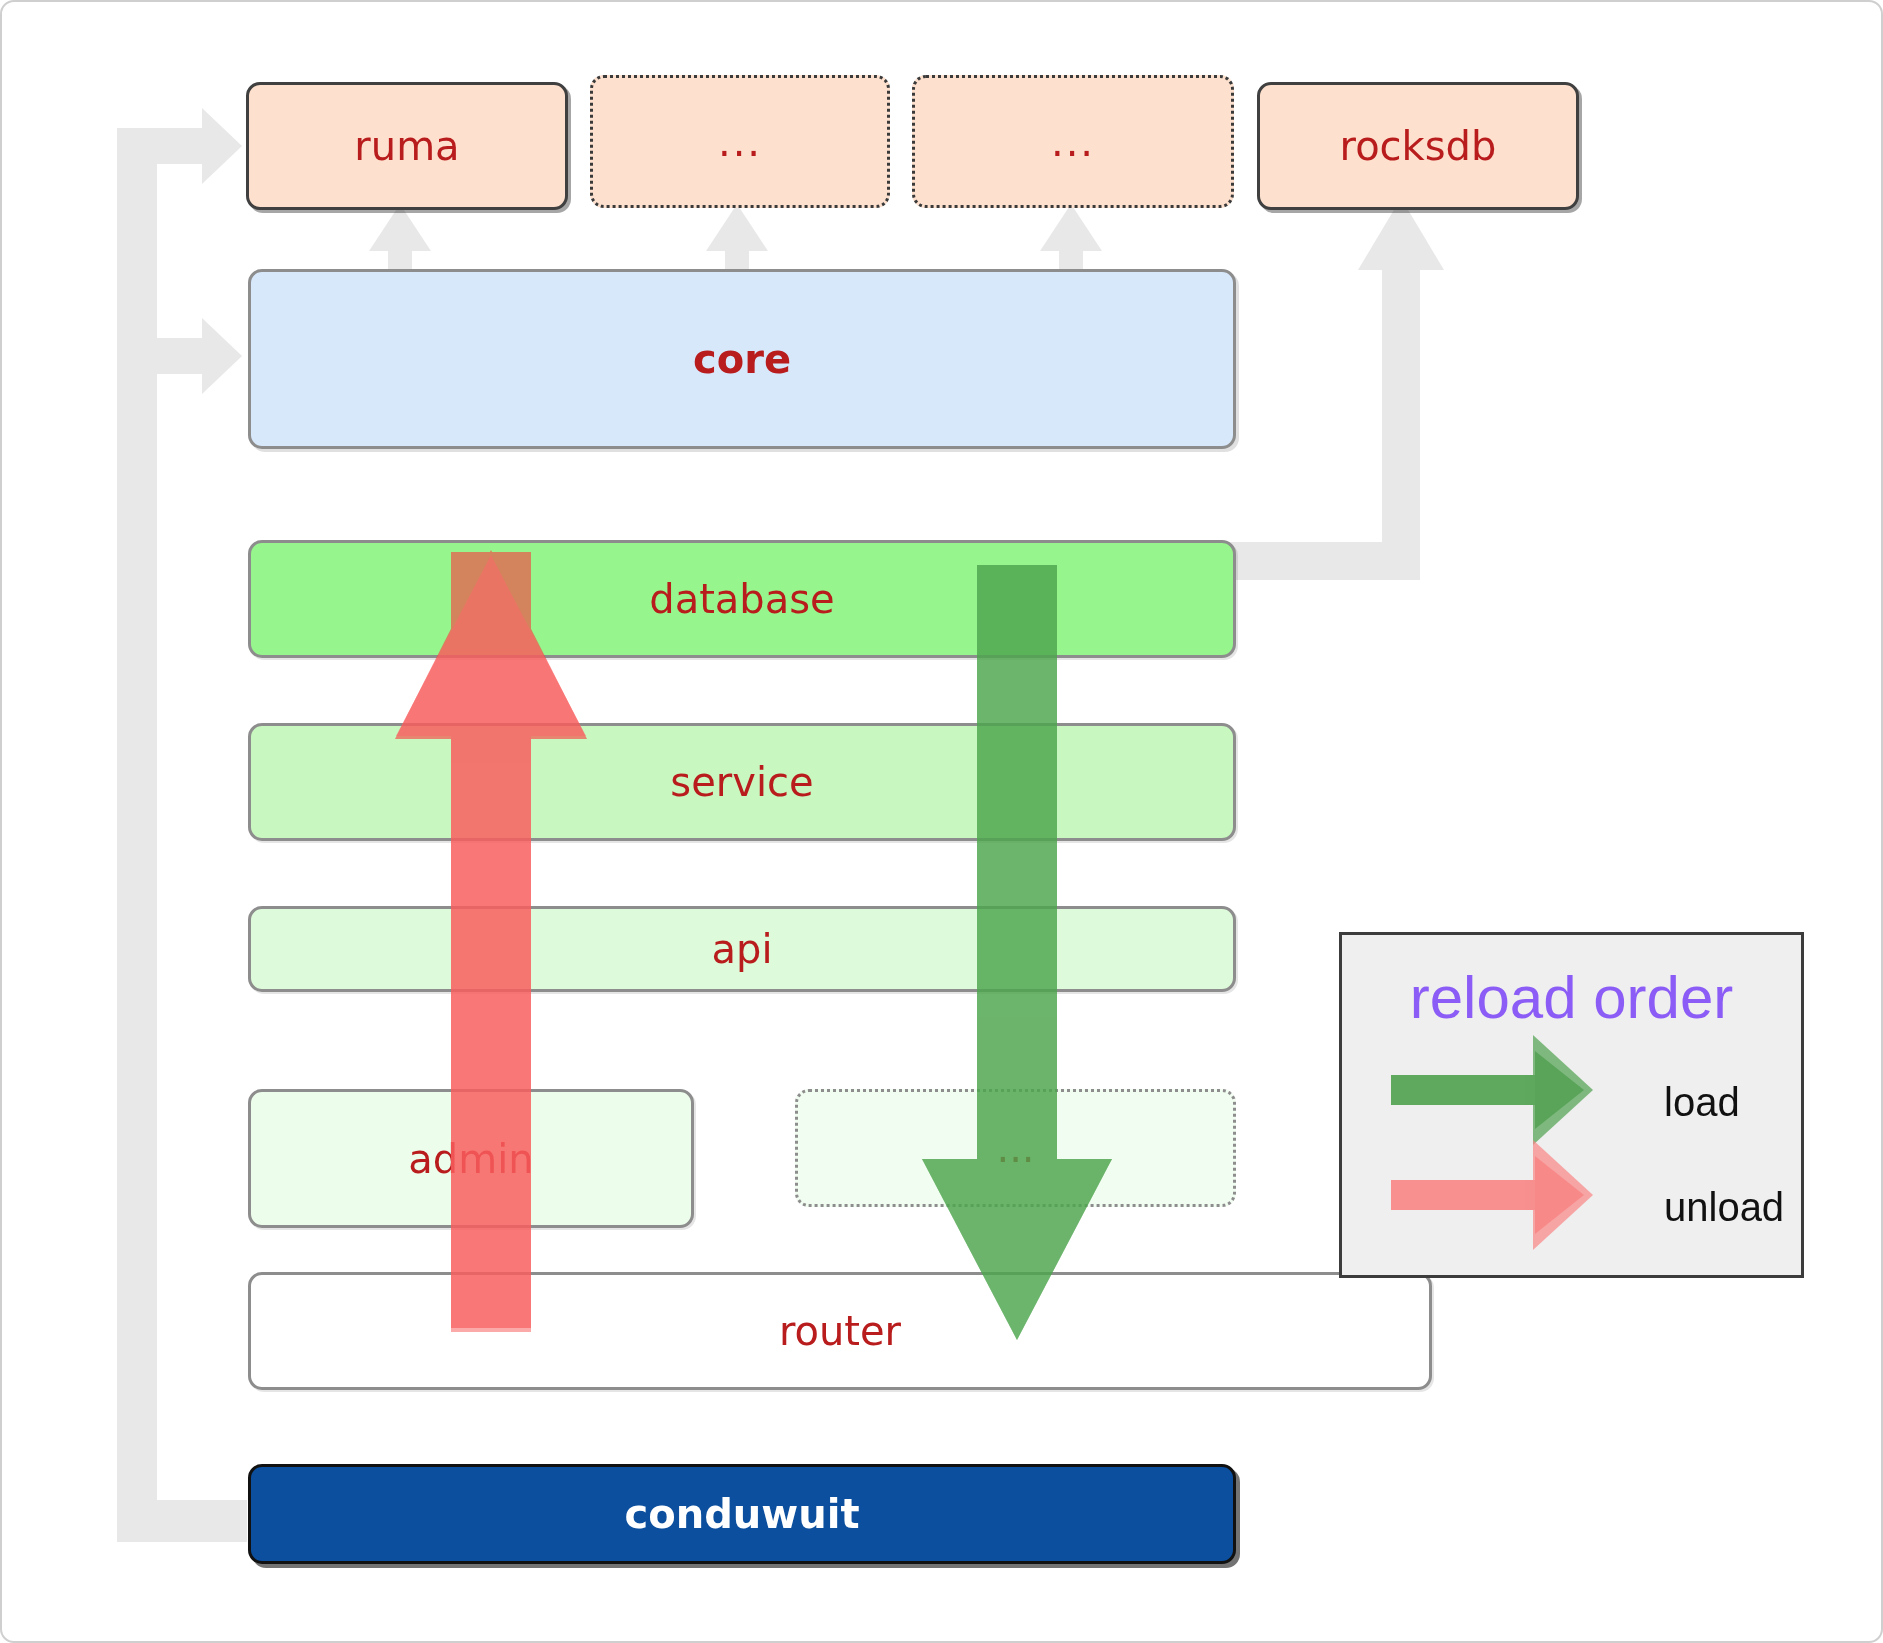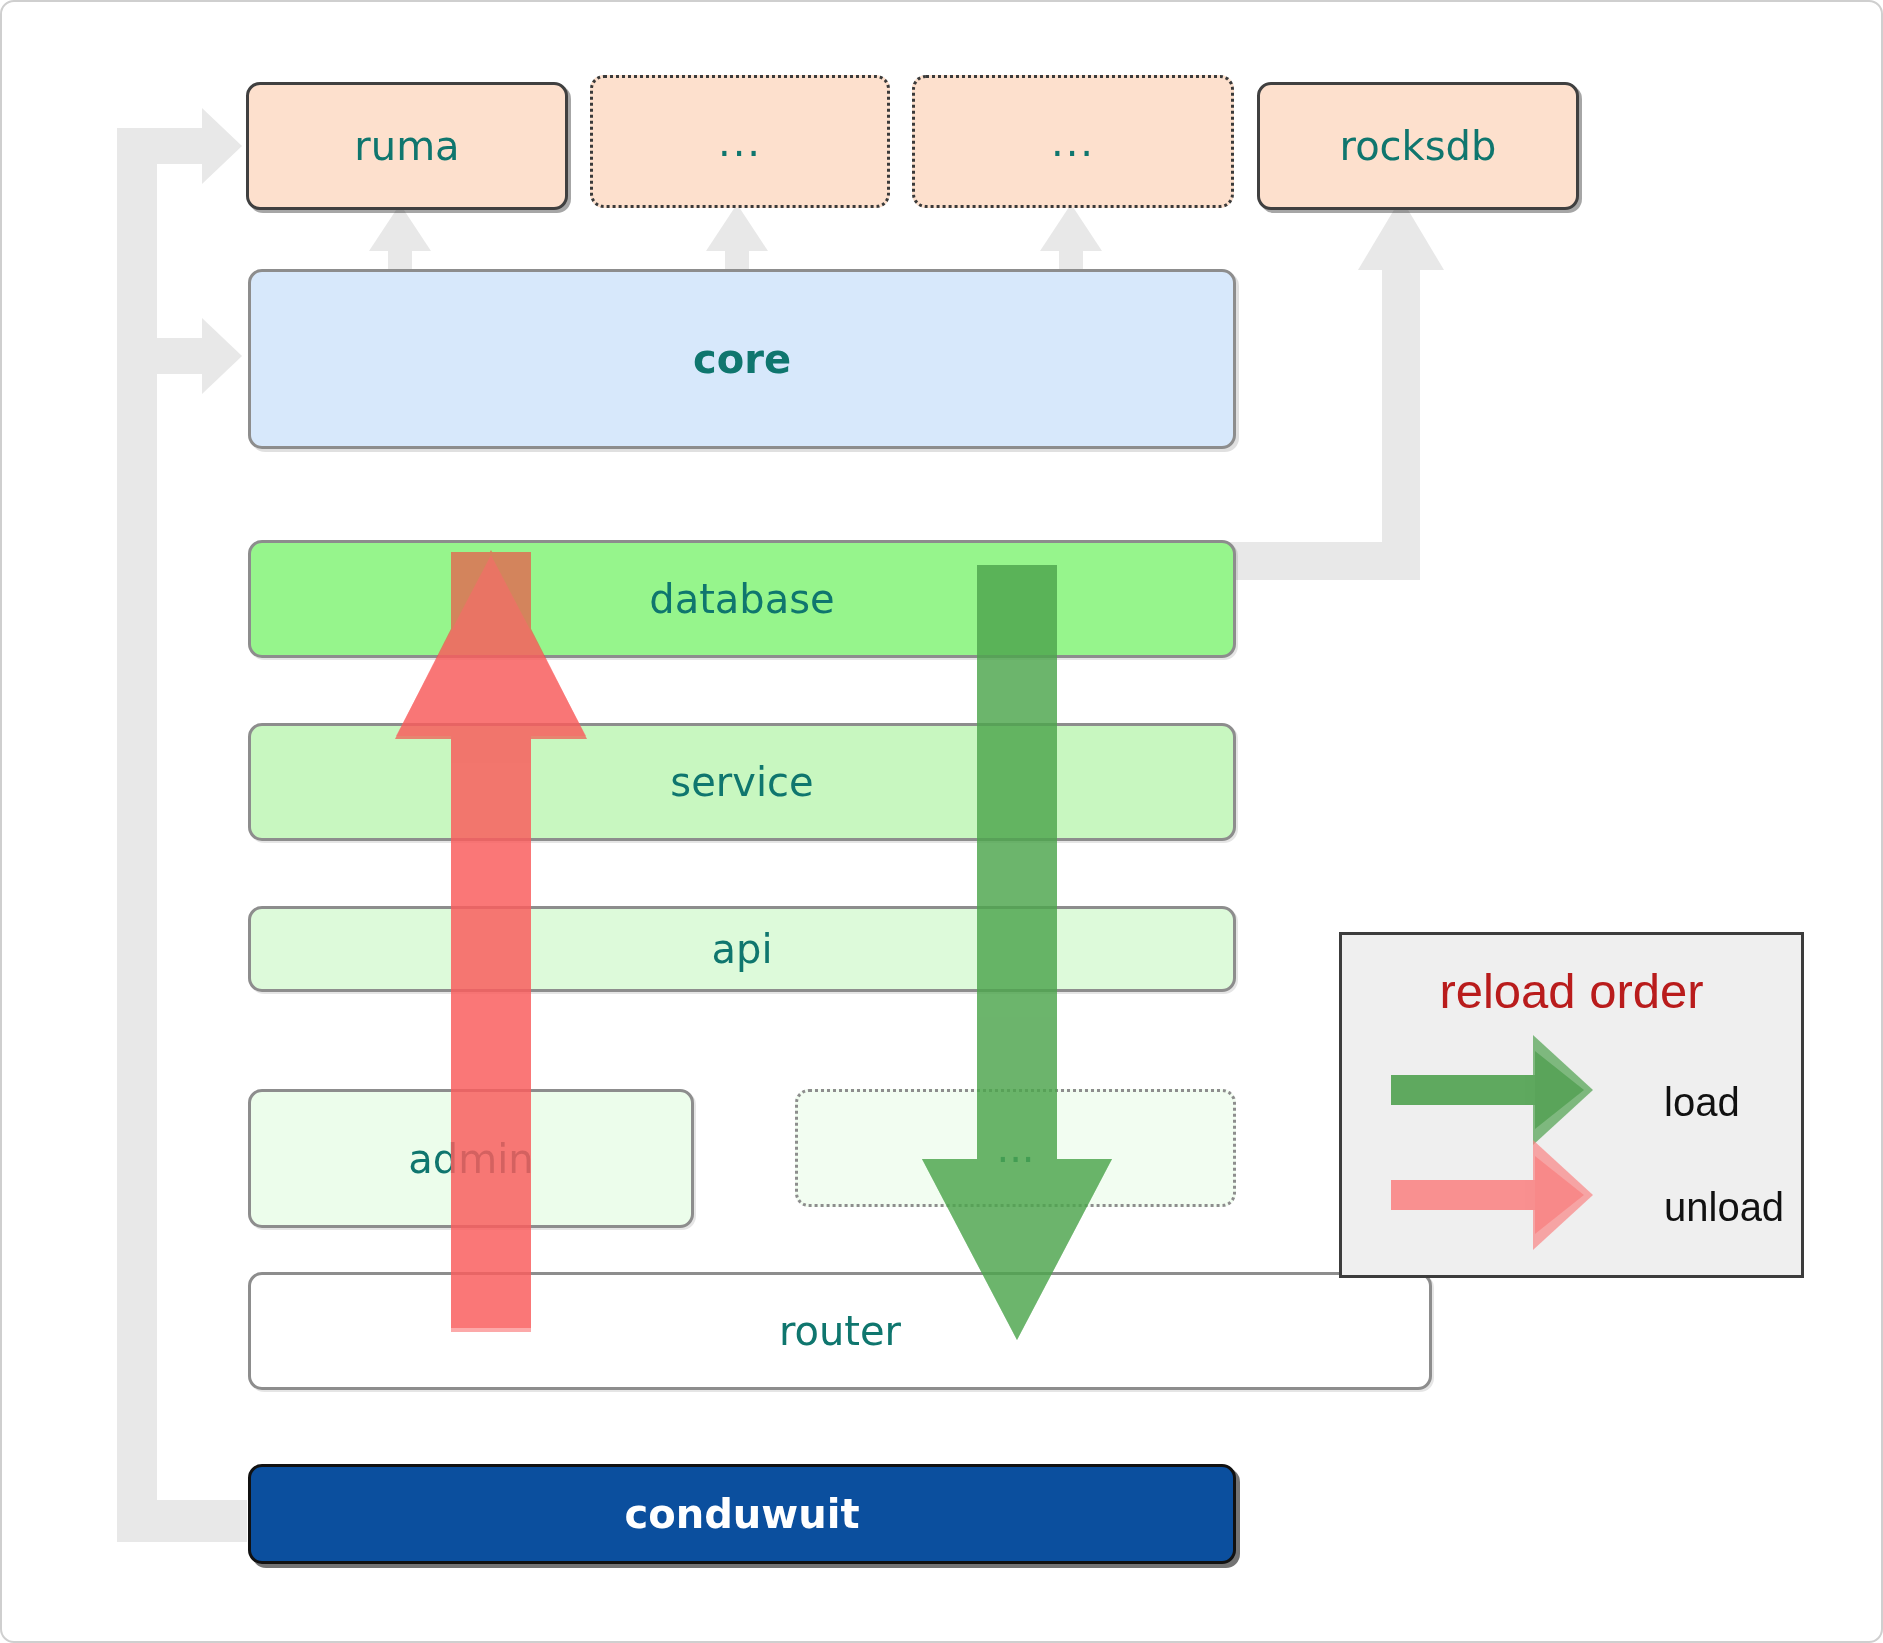--- a/index.html
+++ b/index.html
@@ -13,21 +13,21 @@
     border-radius:14px;
     overflow:hidden;
   }
   .box{
     position:absolute;
     box-sizing:border-box;
     display:flex;align-items:center;justify-content:center;
     border-radius:14px;
     font-family:"DejaVu Sans",sans-serif;
     font-size:40px;
-    color:#0f766e;
+    color:#b91c1c;
     z-index:5;
   }
   
   .dep{
     background:#fde0cd;
     border:3px solid #404040;
     box-shadow:3px 3px 0 rgba(0,0,0,0.35);
   }
   .dep.optional{
     border:3px dotted #3a3a3a;
@@ -67,21 +67,21 @@
     position:absolute;
     background:#efefef;
     border:3px solid #3c3c3c;
     box-sizing:border-box;
     z-index:40;
   }
   .legend-title{
     position:absolute;left:0;right:0;top:28px;
     text-align:center;
     font-family:"Liberation Sans",sans-serif;
-    font-size:49px;color:#b91c1c;
+    font-size:60px;color:#8b5cf6;
   }
   .legend-label{
     position:absolute;
     font-family:"Liberation Sans",sans-serif;
     font-size:40px;color:#111;
   }
 
   svg.overlay{position:absolute;left:0;top:0;width:1883px;height:1643px;pointer-events:none;}
   svg.under{z-index:1;}
   svg.over{z-index:20;}

